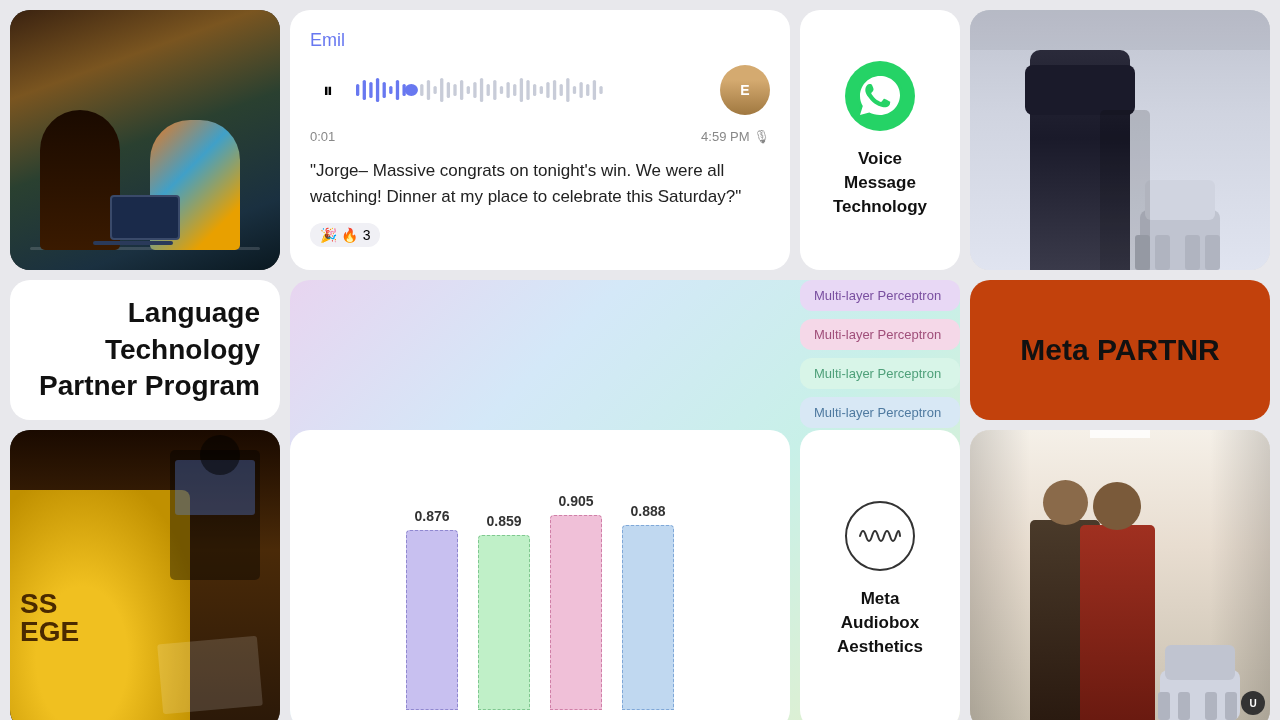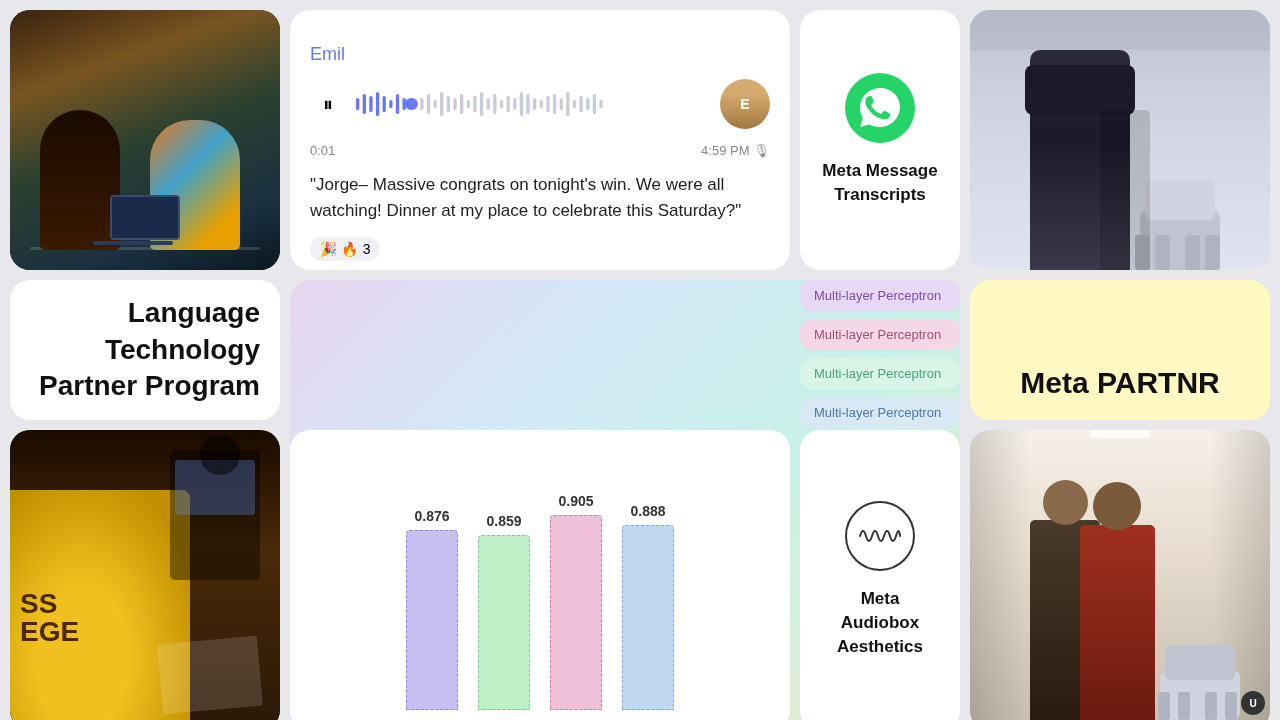--- a/index.html
+++ b/index.html
@@ -193,25 +193,25 @@
     }
     .mlp-chip.purple { background: #e8d8f5; color: #7a4fa0; }
     .mlp-chip.pink { background: #f5d8e8; color: #a04f7a; }
     .mlp-chip.green { background: #d8f5e8; color: #4fa07a; }
     .mlp-chip.blue-chip { background: #d8e8f5; color: #4f7aa0; }
 
     
     .card-partnr {
       grid-column: 4;
       grid-row: 2;
-      background: #fef9c3;
-      display: flex;
-      align-items: flex-end;
-      justify-content: center;
-      padding: 20px;
+      background: #c2410c;
+      display: flex;
+      align-items: center;
+      justify-content: center;
+      padding: 36px;
     }
     .partnr-title {
       font-size: 30px;
       font-weight: 700;
       color: #111;
       text-align: center;
     }
 
     
     .card-photo-3 {
@@ -340,21 +340,21 @@
       <div style="position:absolute;bottom:20px;right:40px;width:90px;height:130px;background:linear-gradient(135deg,#e87820 0%,#40a0c8 40%,#e8a000 80%);border-radius:40px 40px 5px 5px;"></div>
 
       <div style="position:absolute;bottom:30px;left:50%;transform:translateX(-50%);width:70px;height:45px;background:#1a2a4a;border-radius:4px;border:2px solid #3a4a6a;"></div>
       <div style="position:absolute;bottom:25px;left:50%;transform:translateX(-65%);width:80px;height:4px;background:#2a3a5a;border-radius:2px;"></div>
     </div>
   </div>
 </div>
 
 <div class="card card-voice">
   <div class="voice-header">
-    <span style="font-size:18px;color:#6878f0;font-weight:500;margin-top:14px;">Emil</span>
+    <span style="font-size:18px;color:#6878f0;font-weight:500;">Emil</span>
   </div>
   <div class="voice-waveform-row">
     <button class="play-btn">⏸</button>
     <div class="waveform-container">
       <svg class="waveform-svg" viewBox="0 0 320 36" preserveAspectRatio="none">
 
         <rect x="0" y="12" width="3" height="12" rx="1.5" fill="#6878f0"></rect>
         <rect x="6" y="8" width="3" height="20" rx="1.5" fill="#6878f0"></rect>
         <rect x="12" y="10" width="3" height="16" rx="1.5" fill="#6878f0"></rect>
         <rect x="18" y="6" width="3" height="24" rx="1.5" fill="#6878f0"></rect>
@@ -410,21 +410,21 @@
   </div>
 </div>
 
 <div class="card card-whatsapp">
   <svg class="whatsapp-logo" viewBox="0 0 70 70">
     <circle cx="35" cy="35" r="35" fill="#25D366"></circle>
     <path d="M35 12C22.3 12 12 22.3 12 35c0 4.1 1.1 7.9 3 11.2L12 58l12.1-3.1C27.2 56.5 31 57.6 35 57.6 47.7 57.6 58 47.3 58 34.6 58 21.9 47.7 12 35 12z" fill="#25D366"></path>
     <path d="M35 15c-11 0-20 9-20 20 0 3.7 1 7.1 2.8 10.1L15 54l9.3-2.4C27.2 53.1 31 54 35 54c11 0 20-9 20-20s-9-19-20-19z" fill="white"></path>
     <path d="M27 24c-.5-1.1-1-1.1-1.5-1.1-.4 0-.8 0-1.3 0-.4 0-1.1.2-1.7.8-.6.7-2.2 2.1-2.2 5.2s2.2 6 2.5 6.4 4.3 6.9 10.6 9.4c5.2 2 6.3 1.6 7.4 1.5 1.1-.1 3.5-1.4 4-2.8.5-1.4.5-2.5.3-2.8-.2-.2-.6-.4-1.3-.7-.7-.4-3.5-1.7-4-1.9-.5-.2-.9-.3-1.3.3-.4.6-1.5 1.9-1.8 2.3-.4.4-.7.4-1.3.1-.7-.4-2.8-1-5.3-3.3-2-1.8-3.3-4-3.7-4.6-.4-.7 0-1 .3-1.3.3-.3.7-.8 1-1.1.3-.4.4-.7.7-1.1.2-.4.1-.8-.1-1.1C29.5 29.7 27.5 25 27 24z" fill="#25D366"></path>
   </svg>
-  <span class="whatsapp-label">Meta Message Transcripts</span>
+  <span class="whatsapp-label">Voice Message Technology</span>
 </div>
 
 <div class="card card-photo-2">
   <div class="scene-lab">
 
     <div style="width:100%;height:100%;background:linear-gradient(180deg,#c0c4d0 0%,#d0d4e0 40%,#e0e4f0 100%);position:relative;">
 
       <div style="position:absolute;top:0;left:0;right:0;height:40px;background:rgba(0,0,0,0.05);"></div>
 
       <div style="position:absolute;left:60px;bottom:0;width:100px;height:220px;background:linear-gradient(180deg,#2a2a3a 0%,#1a1a2a 40%,#3a3a4a 100%);border-radius:10px 10px 0 0;"></div>

